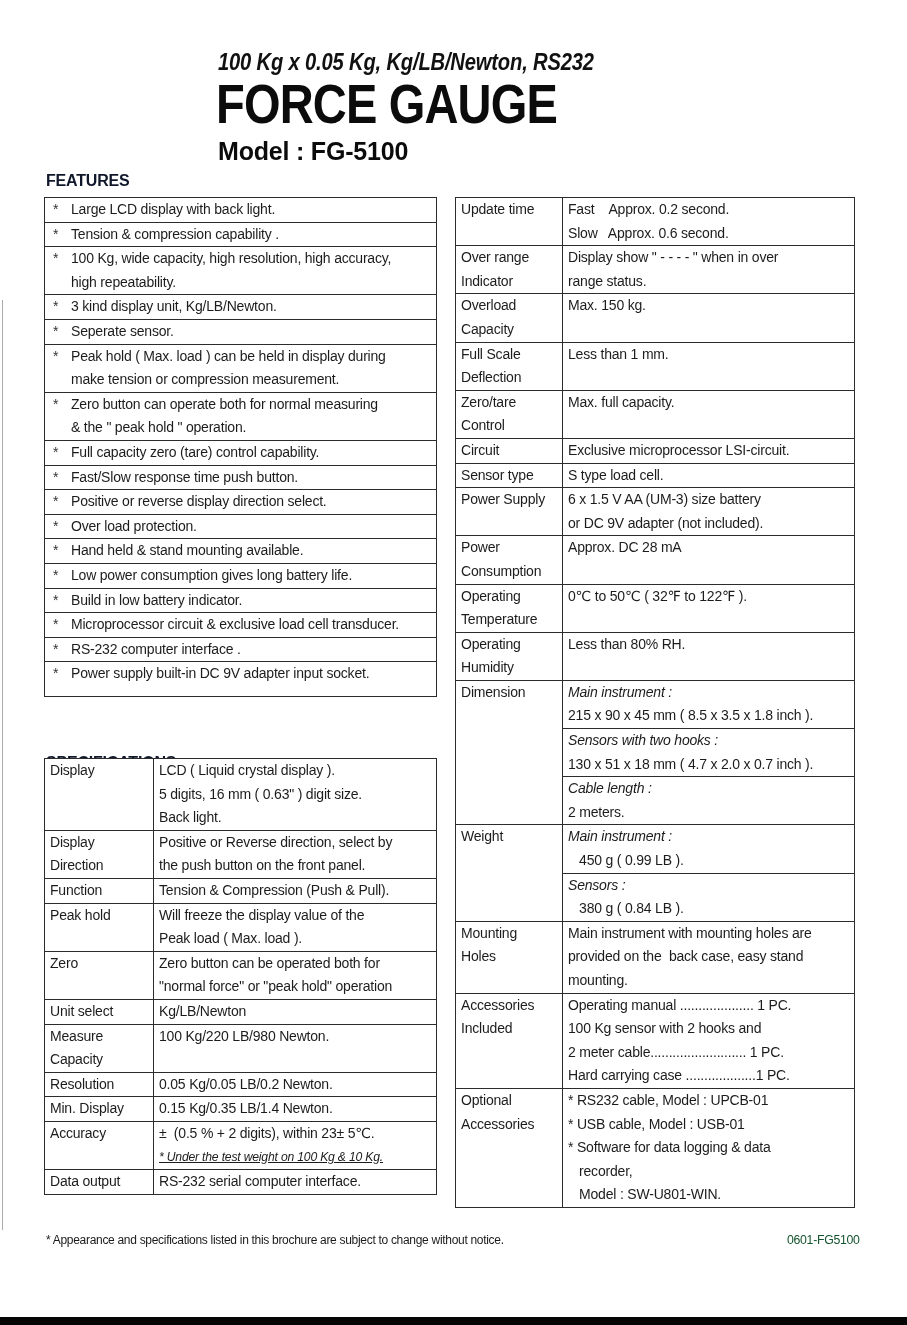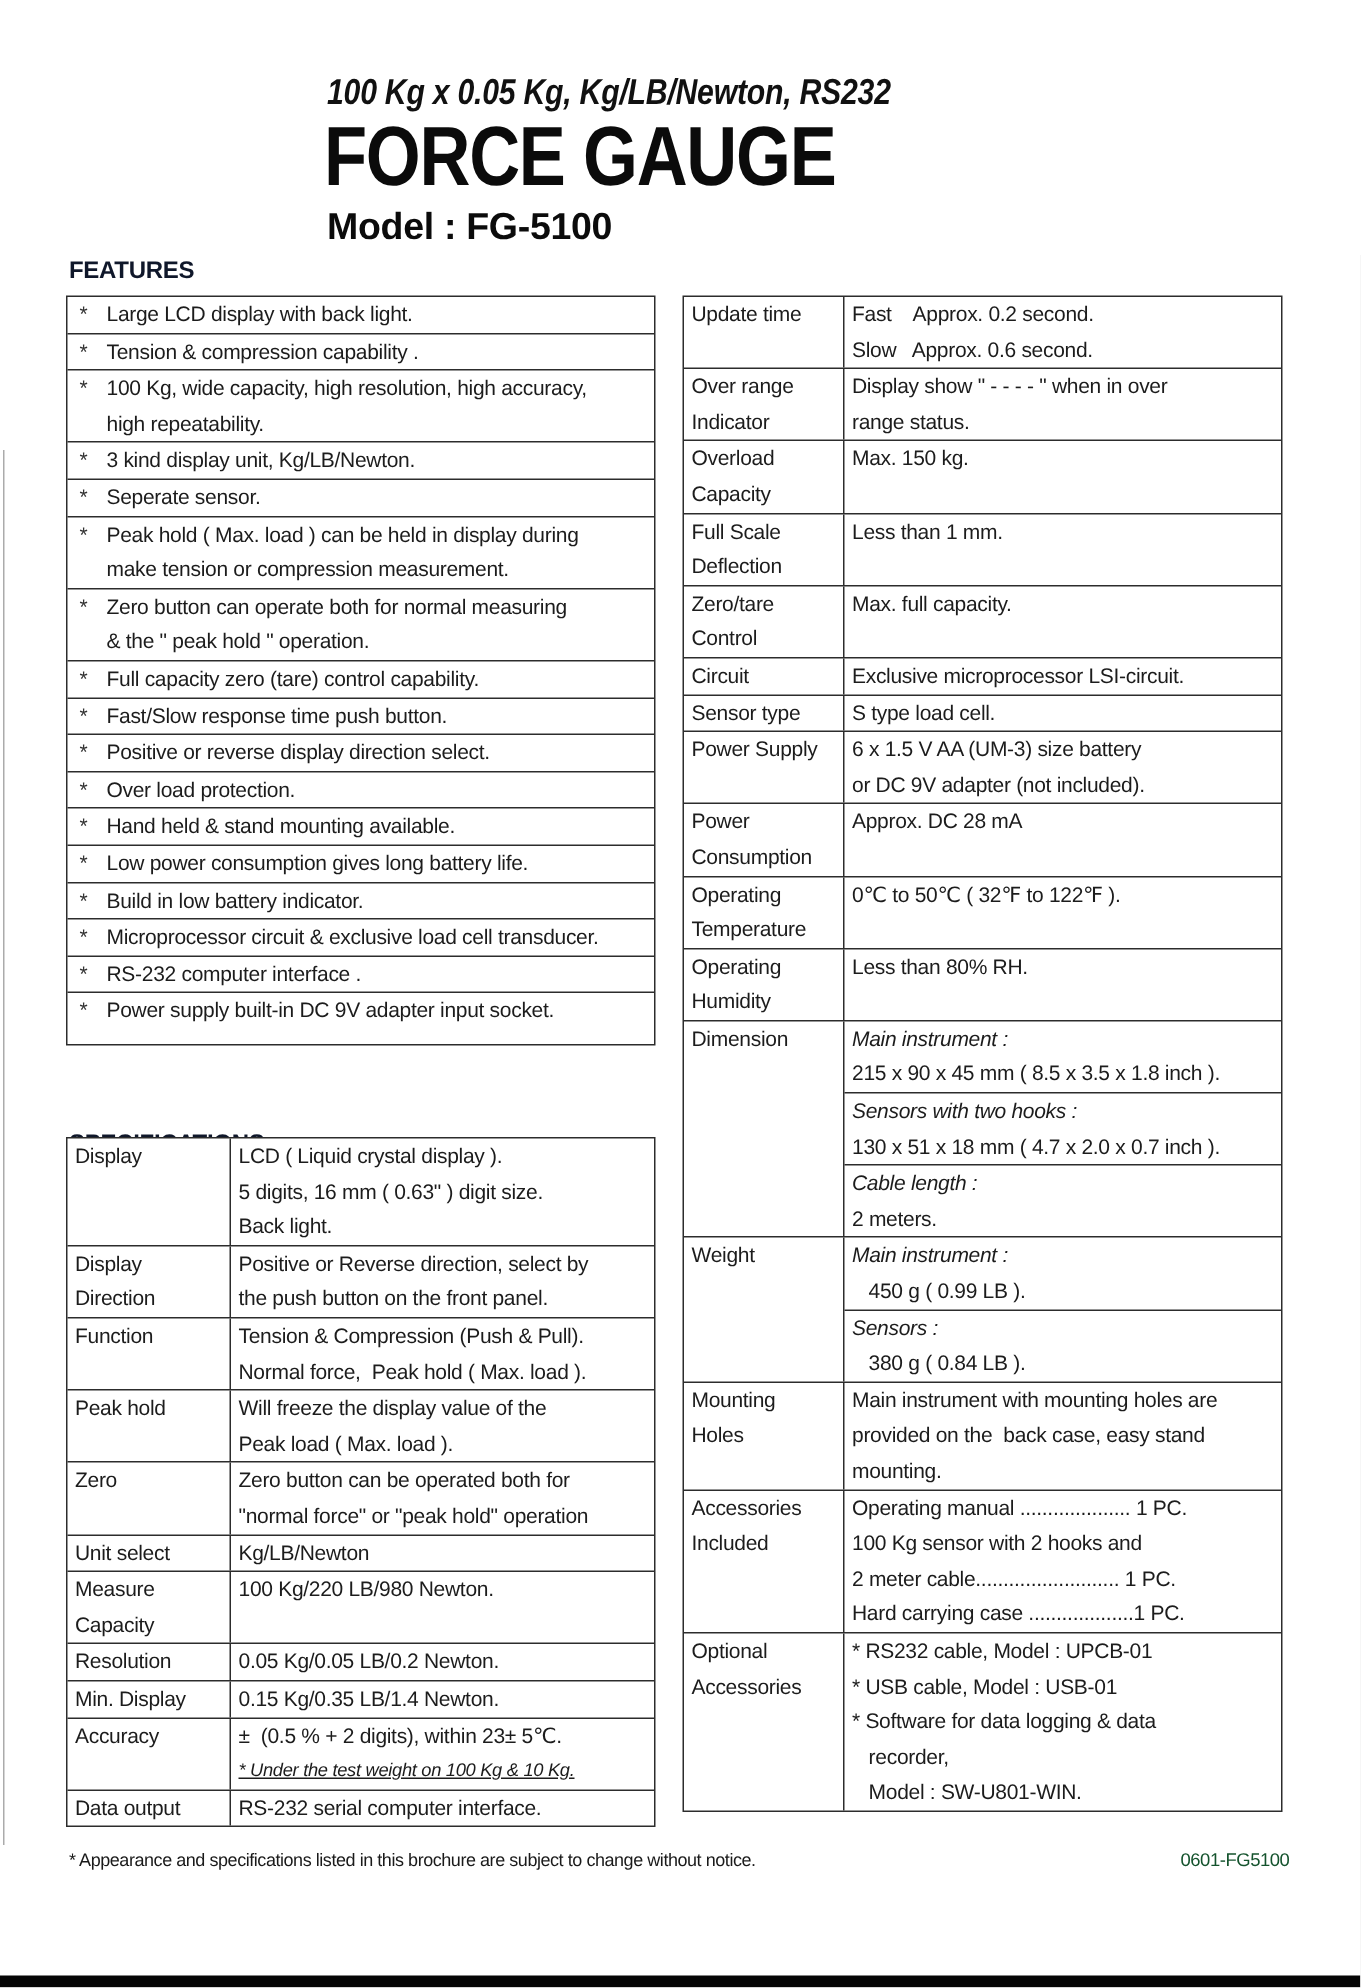--- a/index.html
+++ b/index.html
@@ -228,21 +228,20 @@
           </div>
         </div>
       </div>
       <div class="trow">
         <div class="tlabel">
           <div class="ln">Function</div>
         </div>
         <div class="tvalue">
           <div class="tblock">
             <div class="ln">Tension &amp; Compression (Push &amp; Pull).</div>
-            <div class="ln">Normal force,  Peak hold ( Max. load ).</div>
           </div>
         </div>
       </div>
       <div class="trow">
         <div class="tlabel">
           <div class="ln">Peak hold</div>
         </div>
         <div class="tvalue">
           <div class="tblock">
             <div class="ln">Will freeze the display value of the</div>

